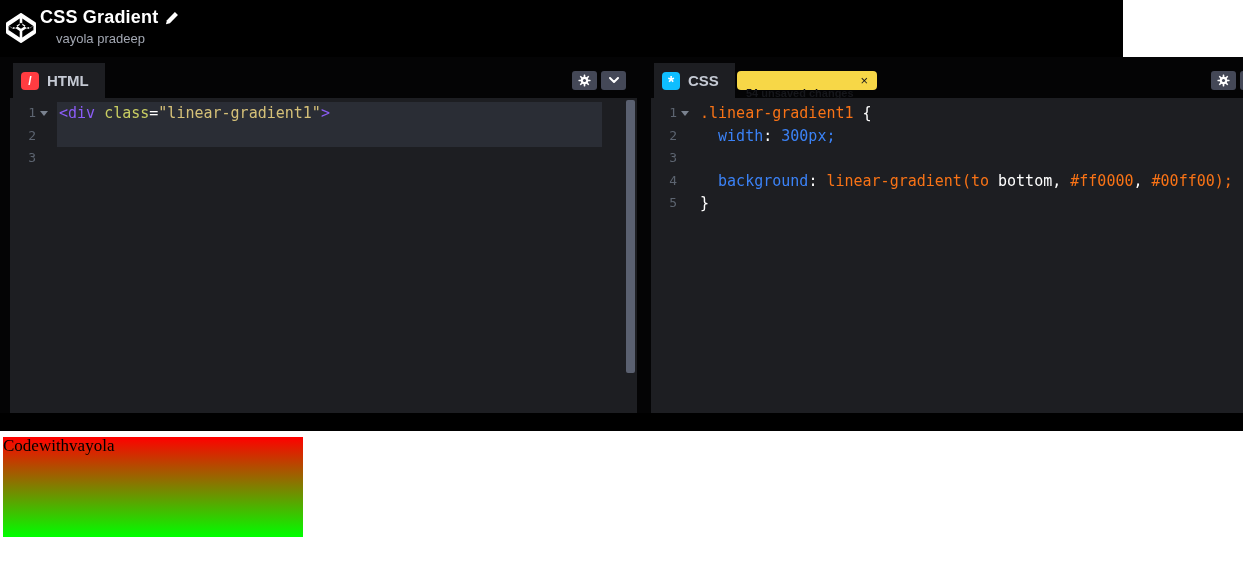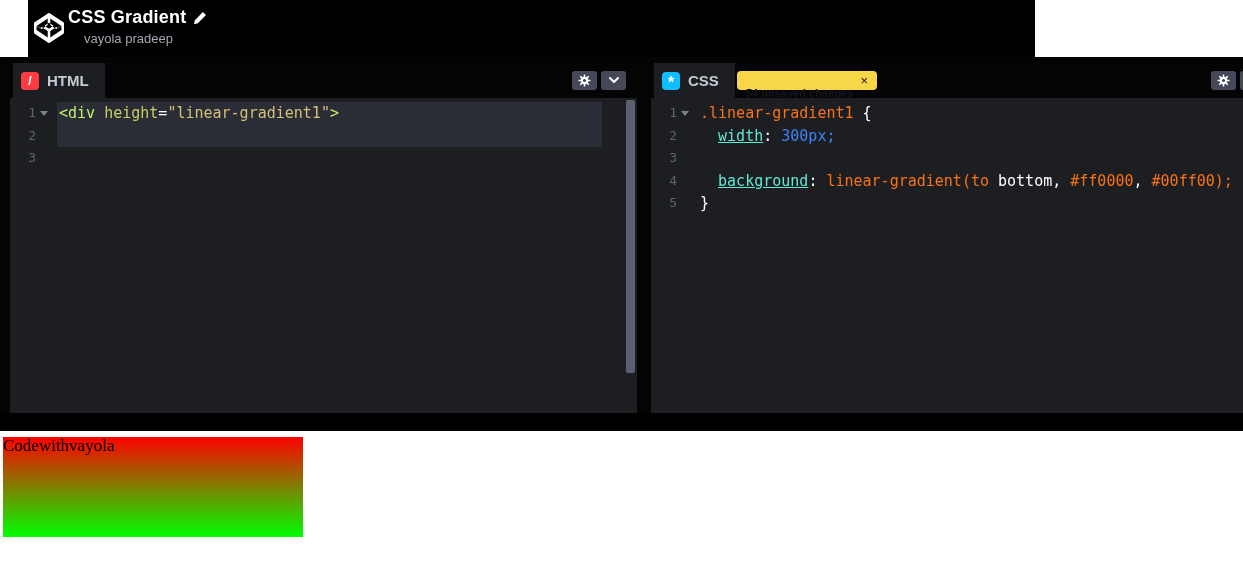--- a/index.html
+++ b/index.html
@@ -1,20 +1,20 @@
 <!DOCTYPE html>
 <html><head>
 <meta charset="utf-8">
 <style>
   * { box-sizing: border-box; margin: 0; padding: 0; }
   html, body { width: 1243px; height: 571px; overflow: hidden; }
   body { position: relative; background: #ffffff; font-family: "Liberation Sans", sans-serif; }
 
   
-  #app-header { position: absolute; left: 0; top: 0; width: 1007px; height: 57px; background: #000000; margin-left: 28px; }
+  #app-header { position: absolute; left: 0; top: 0; width: 1123px; height: 57px; background: #000000; }
   #logo { position: absolute; left: 6px; top: 12px; width: 30px; height: 32px; cursor: pointer; }
   #title-row { position: absolute; left: 40px; top: 7px; display: flex; align-items: center; gap: 7px; }
   #pen-title { color: #ffffff; font-size: 18px; font-weight: 700; letter-spacing: 0.2px; }
   #edit-pencil { width: 14px; height: 14px; display: inline-block; cursor: pointer; }
   #pen-author { position: absolute; left: 56px; top: 31px; color: #a2a7b2; font-size: 13px; }
 
   
   #editors { position: absolute; left: 0; top: 57px; width: 1243px; height: 356px; background: #040405; }
   .panel { position: absolute; top: 5px; height: 351px; }
   #panel-html { left: 10px; width: 627px; }
@@ -47,25 +47,25 @@
                overflow: hidden; padding-top: 4px; cursor: text; }
   .code-line { position: relative; z-index: 1; display: flex; height: 22.5px; line-height: 22.5px;
                font-family: "DejaVu Sans Mono", monospace; font-size: 15px; }
   .gutter { flex: 0 0 47px; display: flex; }
   .ln { flex: 0 0 26px; text-align: right; color: #5c6470; font-size: 13px; }
   .fold { flex: 0 0 16px; display: flex; align-items: center; justify-content: center; }
   .fold.has-fold::after { content: ""; border-left: 4px solid transparent; border-right: 4px solid transparent;
                           border-top: 5px solid #7a828f; }
   .line-text { white-space: pre; padding-left: 2px; }
 
-  .tok-tag { color: #bef264; }
+  .tok-tag { color: #8b5cf6; }
   .tok-atr { color: #c9ce62; }
   .tok-str { color: #d5c078; }
   .tok-sel { color: #f97316; }
-  .tok-prp { color: #5eead4; text-decoration: underline; }
+  .tok-prp { color: #3b82f6; }
   .tok-num { color: #3b82f6; }
   .tok-pln { color: #ffffff; }
 
   #html-highlight { position: absolute; z-index: 0; left: 47px; top: 4px; width: 545px; height: 45px; background: #2a2d35; }
   #html-scrollbar { position: absolute; z-index: 2; right: 2px; top: 2px; width: 9px; height: 273px;
                     background: #5a6070; border-radius: 2px; cursor: grab; }
 
   
   #divider { position: absolute; left: 0; top: 413px; width: 1243px; height: 18px; background: #000000; }
   #preview { position: absolute; left: 0; top: 431px; width: 1243px; height: 140px; background: #ffffff; }
@@ -120,21 +120,21 @@
       </button>
     </div>
     <div class="code-area">
       <div id="html-highlight"></div>
       <div id="html-scrollbar"></div>
     <div class="code-line">
           <span class="gutter">
             <span class="ln">1</span>
             <span class="fold has-fold"></span>
           </span>
-          <span class="line-text"><span class="tok-tag">&lt;div</span><span class="tok-pln"> </span><span class="tok-atr">height</span><span class="tok-pln">=</span><span class="tok-str">"linear-gradient1"</span><span class="tok-tag">&gt;</span></span>
+          <span class="line-text"><span class="tok-tag">&lt;div</span><span class="tok-pln"> </span><span class="tok-atr">class</span><span class="tok-pln">=</span><span class="tok-str">"linear-gradient1"</span><span class="tok-tag">&gt;</span></span>
         </div>
         <div class="code-line">
           <span class="gutter">
             <span class="ln">2</span>
             <span class="fold"></span>
           </span>
         </div>
         <div class="code-line">
           <span class="gutter">
             <span class="ln">3</span>

